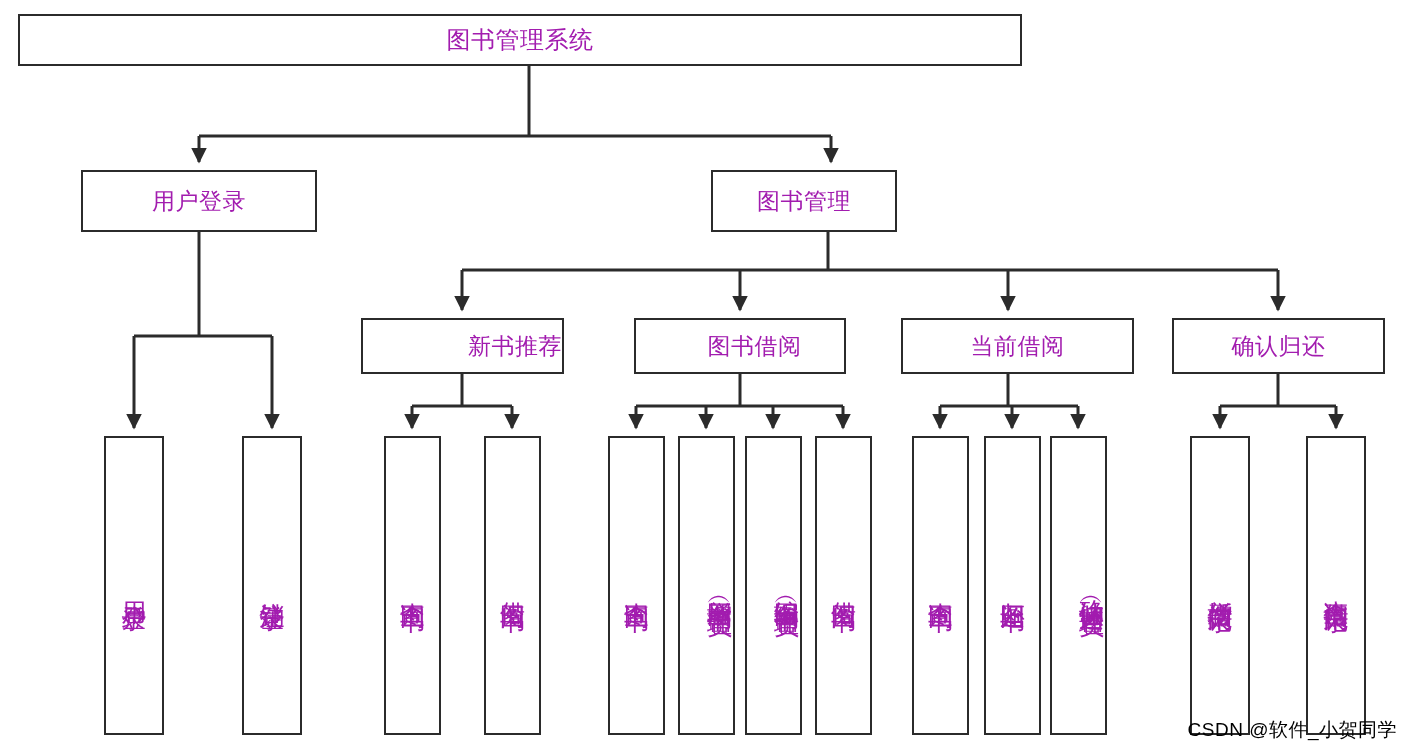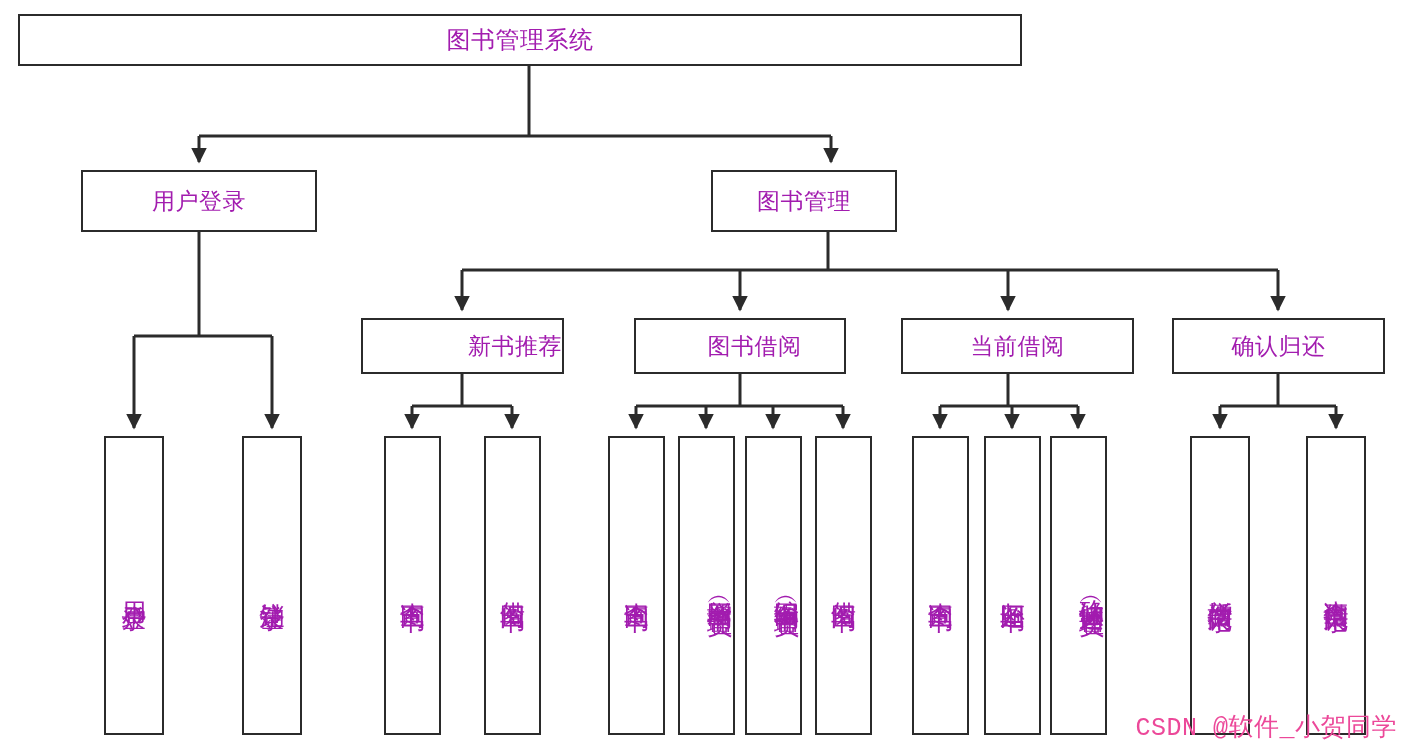--- a/index.html
+++ b/index.html
@@ -56,25 +56,24 @@
     align-items: center;
     padding-top: 0;
   }
   .node.v .vtext {
     display: block;
   }
   .watermark {
     position: absolute;
     right: 8px;
     bottom: 4px;
-    font-size: 25px;
-    color: #ec4899;
+    font-size: 19px;
+    color: #000000;
     white-space: nowrap;
     letter-spacing: 0.5px;
-    font-family: Liberation Mono, monospace;
   }
 </style>
 </head>
 <body>
 
 <div id="canvas">
 
   <svg class="connectors" viewBox="0 0 1405 747" xmlns="http://www.w3.org/2000/svg">
     <defs>
       <marker id="arrow" viewBox="0 0 10 10" refX="9" refY="5" markerWidth="5.2" markerHeight="5.2" orient="auto-start-reverse">

